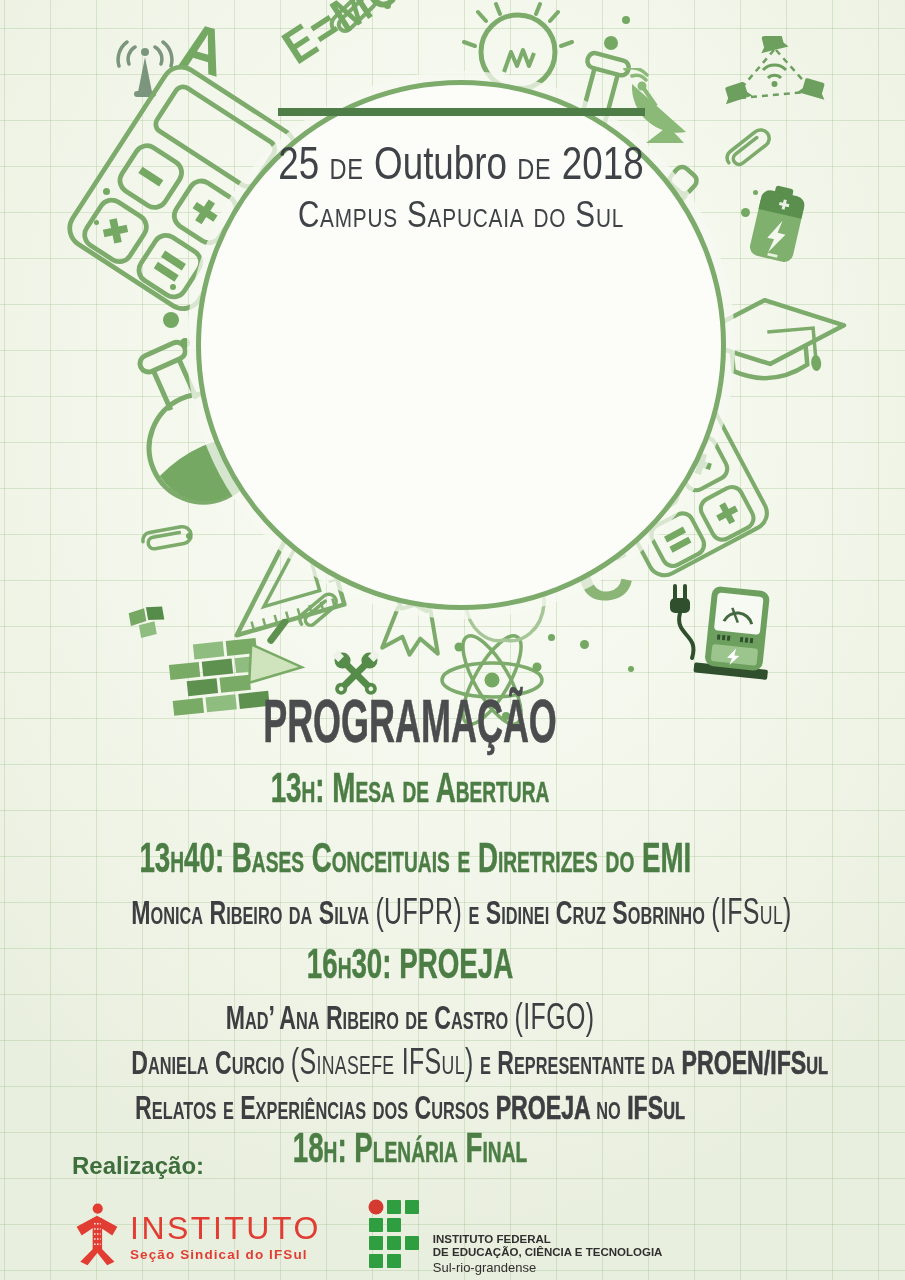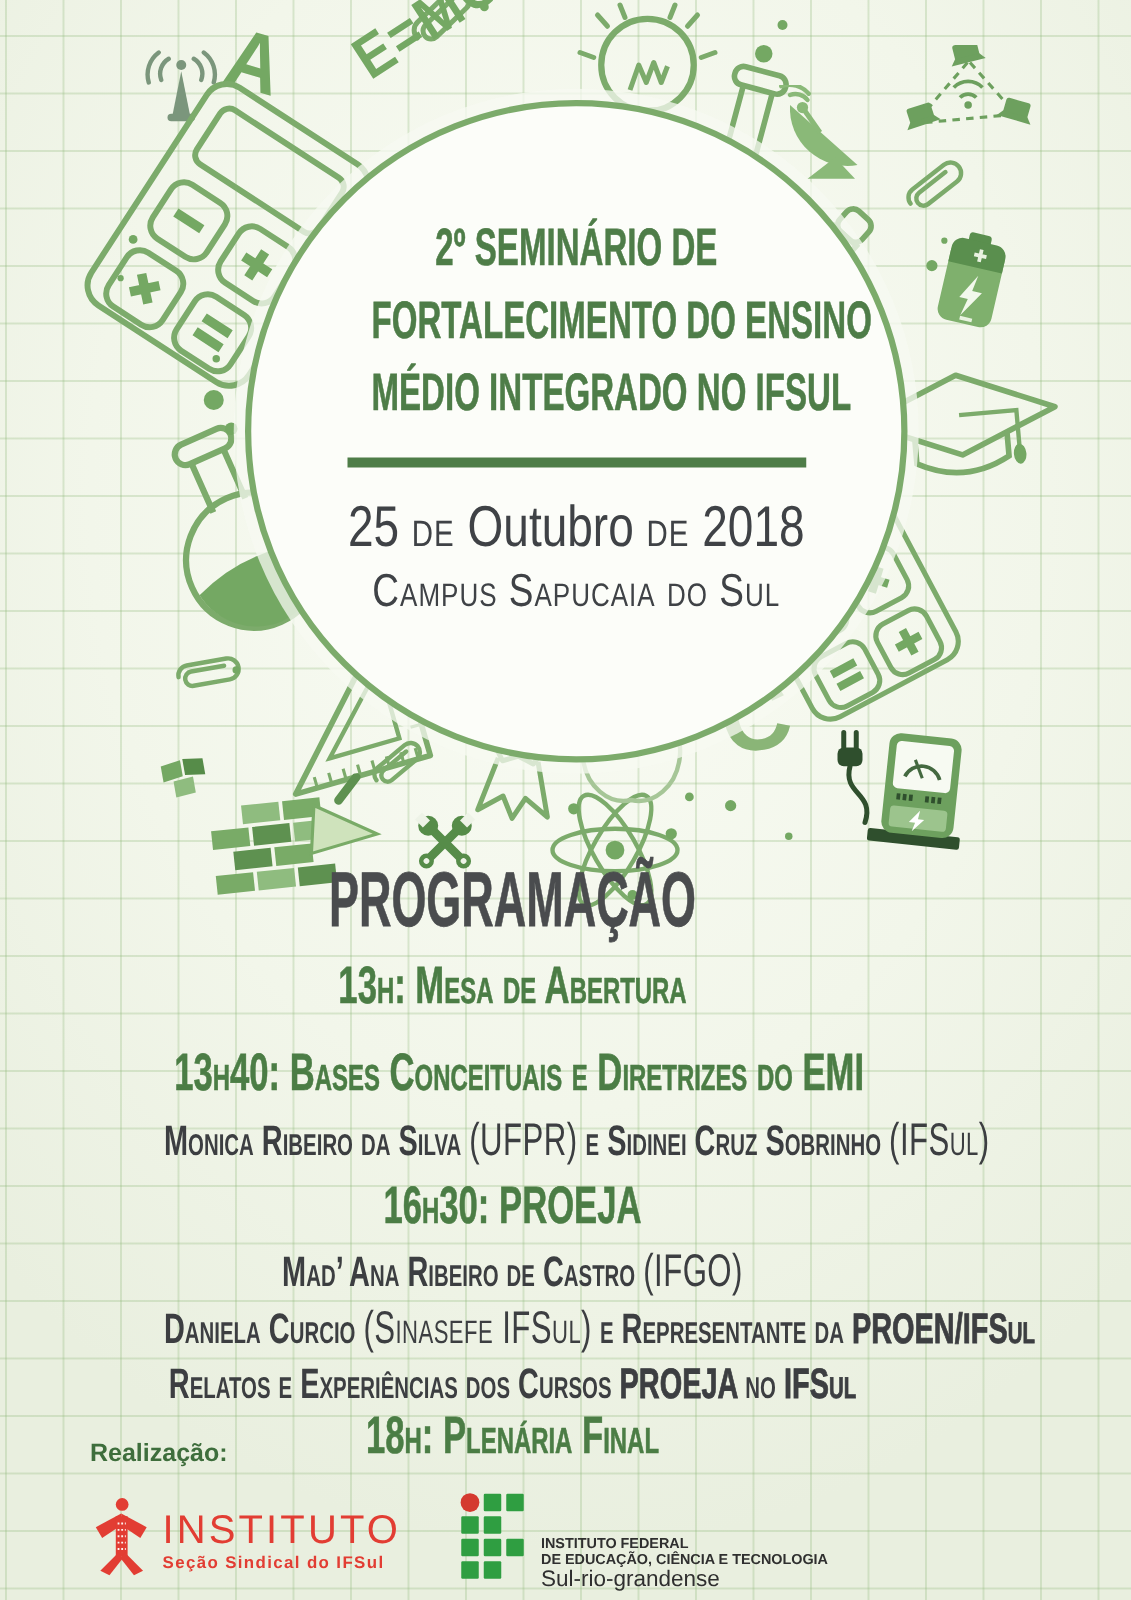--- a/index.html
+++ b/index.html
@@ -34,29 +34,29 @@
   .line{position:absolute;left:0;right:0;white-space:nowrap;}
   .slot{font-size:42px;line-height:44px;font-weight:700;color:#4b7d45;font-variant:small-caps;
     transform:scaleX(0.66);-webkit-text-stroke:0.5px currentColor;}
   .speakers{font-size:34px;line-height:40px;font-weight:700;color:#3c3e41;font-variant:small-caps;
     transform:scaleX(0.68);}
   .seg-l{font-weight:400;font-size:1.08em;letter-spacing:0.5px;}
   .seg-xb{font-weight:700;-webkit-text-stroke:0.7px currentColor;}
 
   
   .footer{position:absolute;z-index:3;left:72px;top:1152px;}
-  .realizacao{color:#3e6e3c;font-weight:700;font-size:20px;}
+  .realizacao{color:#3e6e3c;font-weight:700;font-size:24px;}
   .logos{display:flex;align-items:center;gap:46px;margin-top:18px;}
   .sinasefe{display:flex;align-items:center;gap:8px;}
   .sinasefe-text .name{color:#e23d33;font-size:32px;letter-spacing:2.5px;font-weight:400;line-height:34px;}
   .sinasefe-text .sub{color:#e23d33;font-size:13.5px;font-weight:700;letter-spacing:1.1px;margin-top:2px;}
   .iflogo{display:flex;align-items:flex-end;gap:12px;}
   .if-text{color:#2f2f2f;line-height:13.5px;}
   .if-text .l1,.if-text .l2{font-size:11.5px;font-weight:700;}
-  .if-text .l3{font-size:18px;font-weight:400;margin-top:1px;}
+  .if-text .l3{font-size:13px;font-weight:400;margin-top:1px;}
 </style>
 </head>
 <body>
 
 <div class="poster">
   <div class="grid"></div>
 
   <div class="doodle" style="left:113px;top:40px">
     <svg width="64" height="62" viewBox="0 0 64 62">
       <circle cx="32" cy="12" r="4" fill="#7b967c"></circle>
@@ -333,25 +333,20 @@
   <div class="dot" style="left:622px;top:16px;width:8px;height:8px"></div>
   <div class="dot" style="left:604px;top:36px;width:14px;height:14px"></div>
   <div class="dot" style="left:753px;top:190px;width:5px;height:5px"></div>
   <div class="dot" style="left:741px;top:208px;width:9px;height:9px"></div>
   <div class="dot" style="left:548px;top:634px;width:7px;height:7px"></div>
   <div class="dot" style="left:580px;top:640px;width:9px;height:9px"></div>
   <div class="dot" style="left:628px;top:666px;width:6px;height:6px"></div>
   <div class="dot" style="left:186px;top:533px;width:6px;height:6px"></div>
 
   <div class="circle">
-    <div class="titles">
-      <div class="title-line">2º SEMINÁRIO DE</div>
-      <div class="title-line">FORTALECIMENTO DO ENSINO</div>
-      <div class="title-line">MÉDIO INTEGRADO NO IFSUL</div>
-    </div>
     <div class="divider"></div>
     <div class="date-line"><span>25 </span><span class="seg-sm">de</span><span> Outubro </span><span class="seg-sm">de</span><span> 2018</span></div>
     <div class="campus-line">Campus Sapucaia do Sul</div>
   </div>
 
   <section class="program">
     <h2 class="prog-heading">PROGRAMAÇÃO</h2>
     <div class="line slot" style="top:76px">13h: Mesa de Abertura</div>
     <div class="line slot" style="top:146px">13h40: Bases Conceituais e Diretrizes do EMI</div>
     <div class="line speakers" style="top:202px"><span class="seg-b">Monica Ribeiro da Silva </span><span class="seg-l">(UFPR)</span><span class="seg-b"> e </span><span class="seg-b">Sidinei Cruz Sobrinho </span><span class="seg-l">(IFSul)</span></div>

